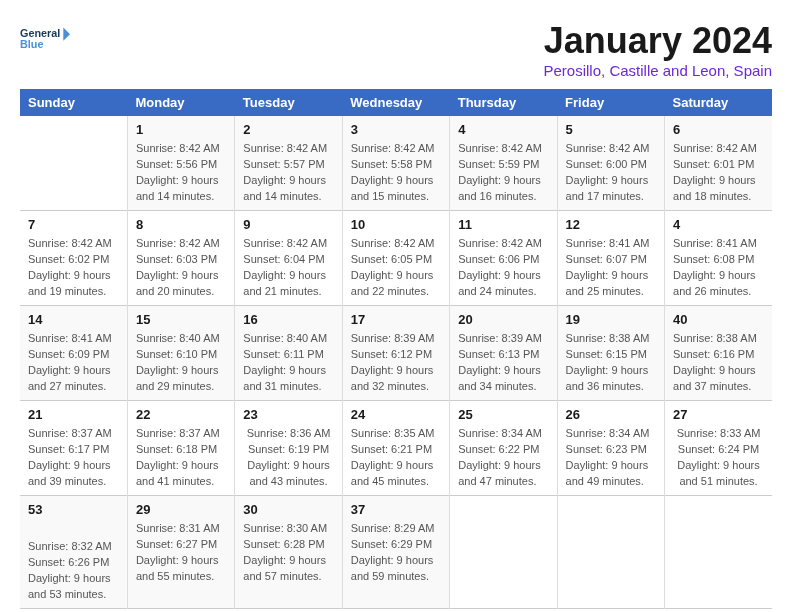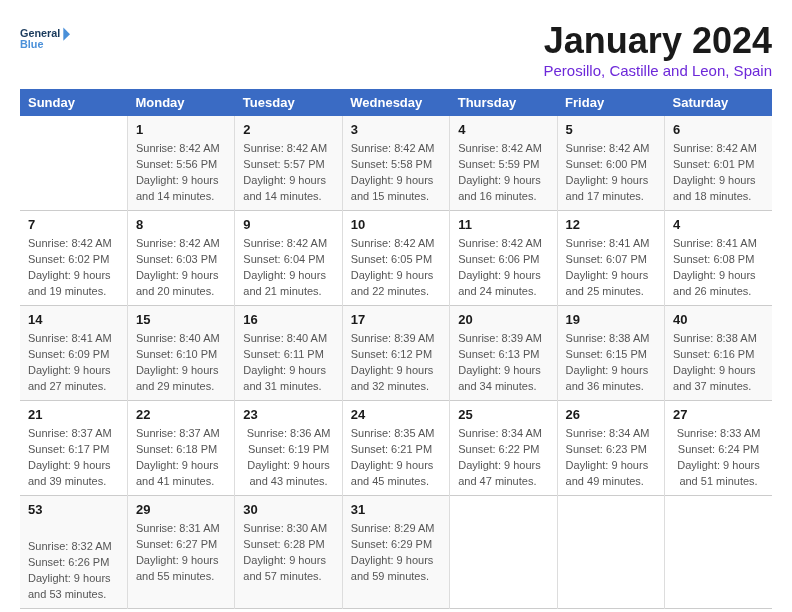--- a/index.html
+++ b/index.html
@@ -328,21 +328,21 @@
 and 55 minutes.</div>
         </td>
         <td>
           <span class="day-number">30</span>
           <div class="day-info" style="white-space: pre-line;">Sunrise: 8:30 AM
 Sunset: 6:28 PM
 Daylight: 9 hours
 and 57 minutes.</div>
         </td>
         <td>
-          <span class="day-number">31</span>
+          <span class="day-number">37</span>
           <div class="day-info" style="white-space: pre-line;">Sunrise: 8:29 AM
 Sunset: 6:29 PM
 Daylight: 9 hours
 and 59 minutes.</div>
         </td>
         <td class="empty-cell"></td>
         <td class="empty-cell"></td>
         <td class="empty-cell"></td>
       </tr>
     </tbody>

